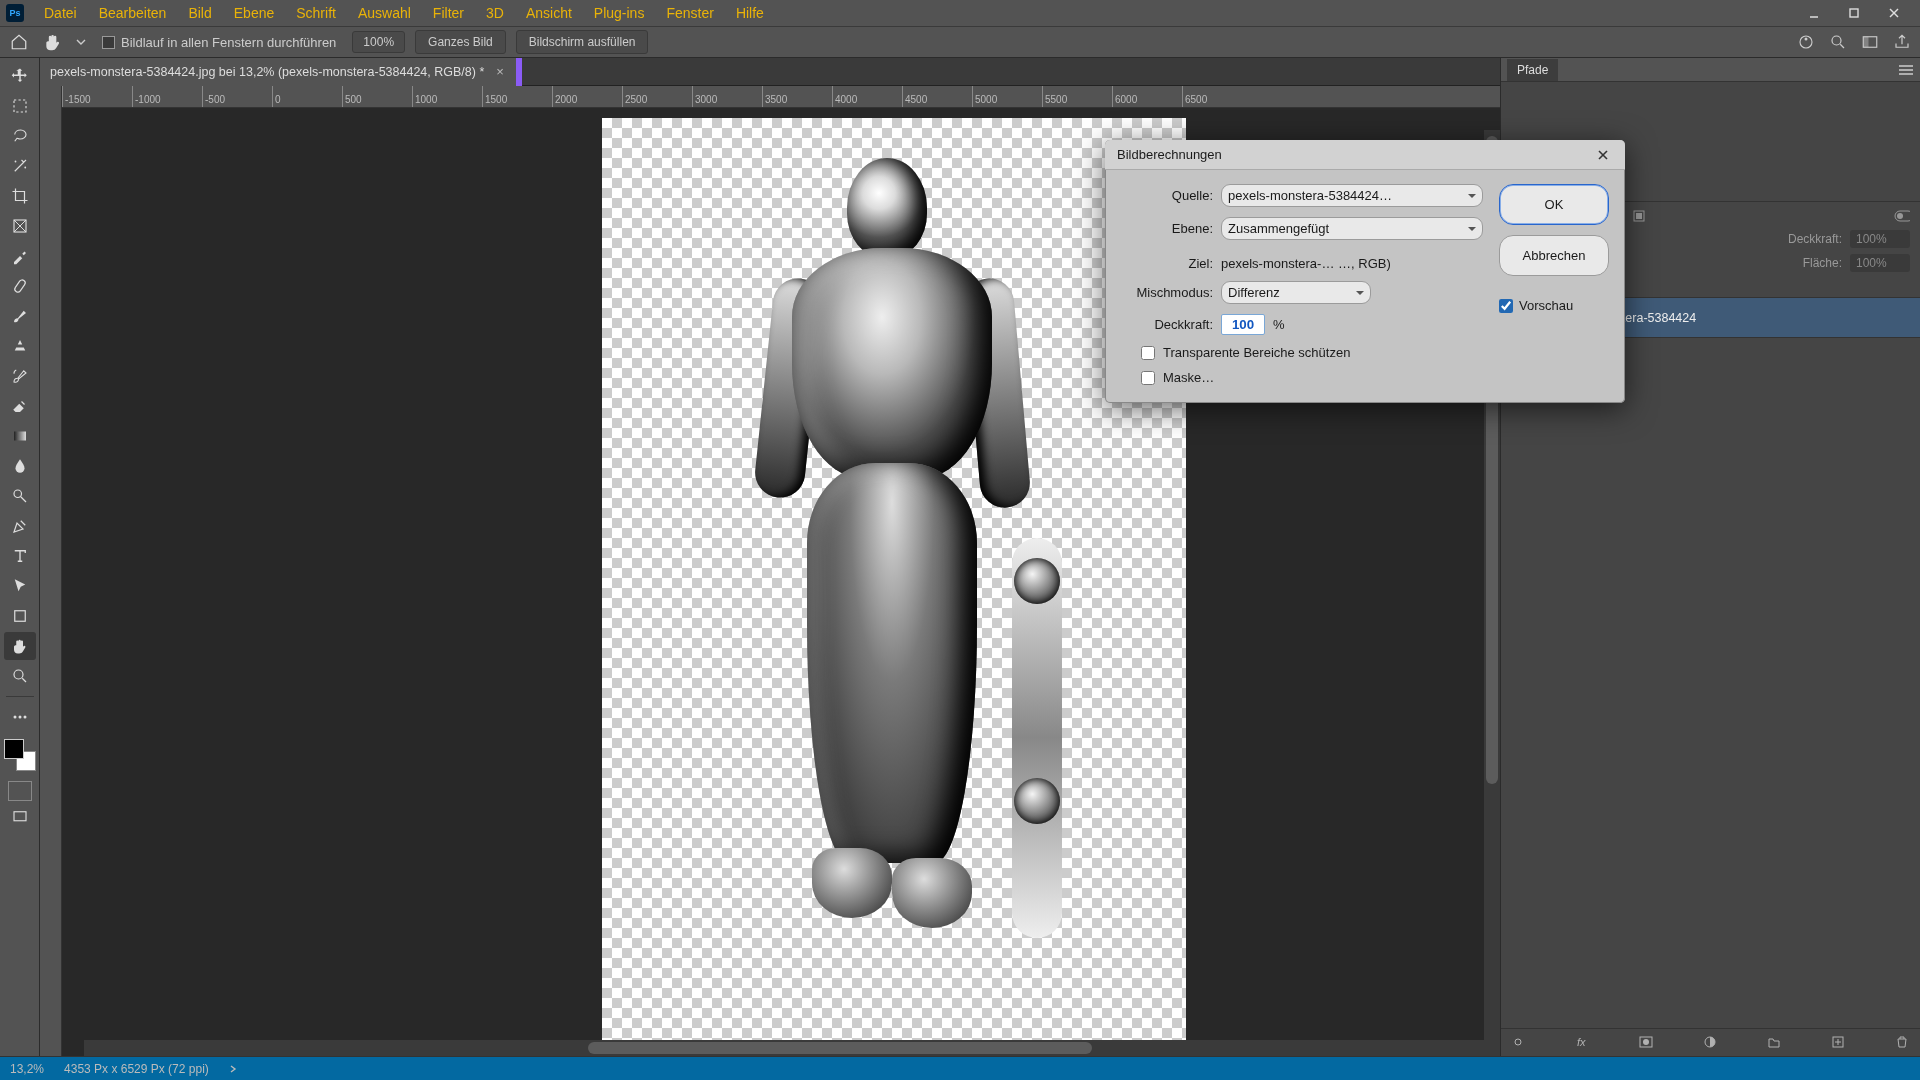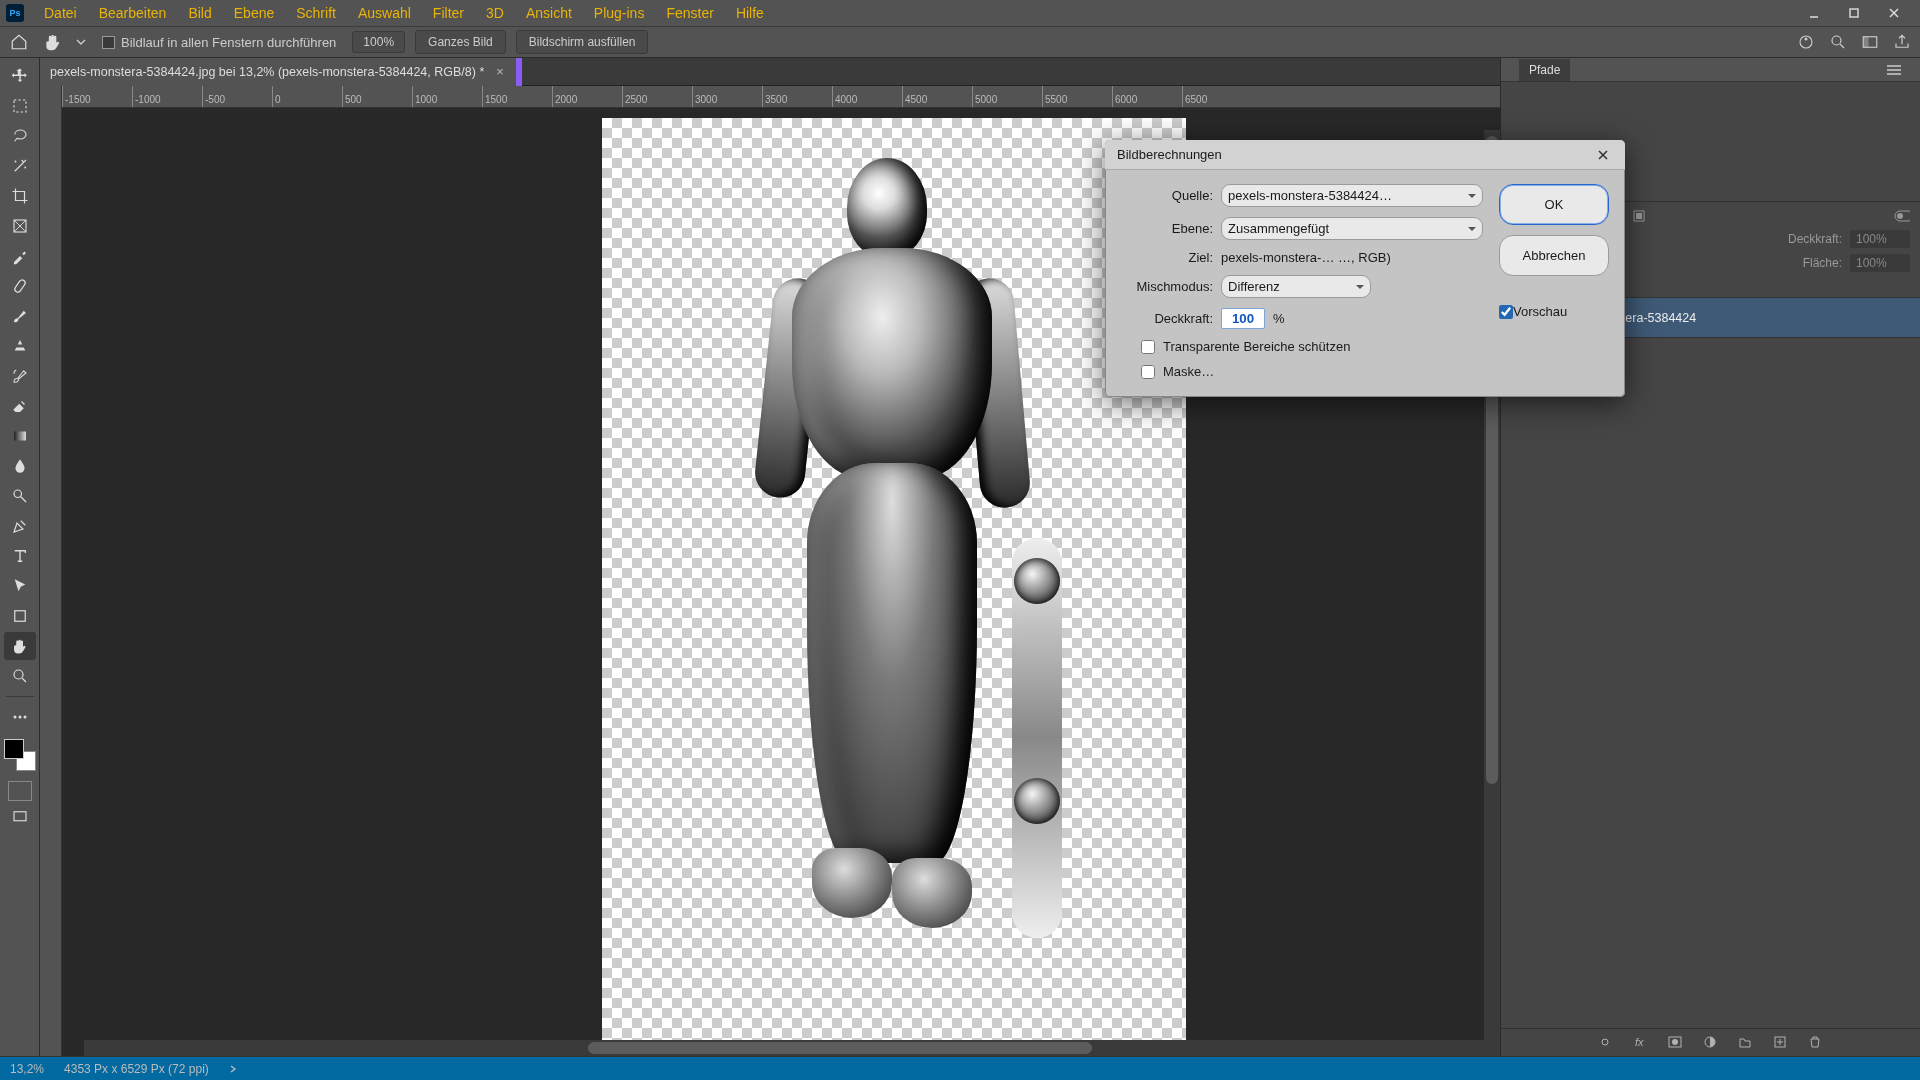--- a/index.html
+++ b/index.html
@@ -75,34 +75,34 @@
 .wheel1 { right: -28px; top: 400px; }
 .wheel2 { right: -28px; top: 620px; }
 
 .vscroll { position: absolute; right: 0; top: 22px; bottom: 0; width: 16px; background: #3a3a3a; }
 .vscroll .thumb { position: absolute; left: 2px; right: 2px; top: 6px; height: 70%; background: #5c5c5c; border-radius: 6px; }
 .hscroll { height: 16px; background: #3a3a3a; position: absolute; left: 22px; right: 16px; bottom: 0; }
 .hscroll .thumb { position: absolute; top: 2px; bottom: 2px; left: 36%; width: 36%; background: #5c5c5c; border-radius: 6px; }
 
 
 .rpanel { width: 420px; background: #535353; border-left: 1px solid #2b2b2b; display: flex; flex-direction: column; }
-.rhead { height: 24px; display: flex; align-items: center; border-bottom: 1px solid #333; padding: 0 18px; }
+.rhead { height: 24px; display: flex; align-items: center; border-bottom: 1px solid #333; padding: 0 6px; }
 .rhead .rtab { font-size: 12px; padding: 4px 10px; background: #3d3d3d; color: #ddd; }
 .rhead .ham { margin-left: auto; }
 .layerpanel { flex: 1; background: #454545; display: flex; flex-direction: column; }
 .lp-toolbar { height: 96px; border-bottom: 1px solid #333; padding: 6px 10px; display: flex; flex-direction: column; gap: 6px; }
 .lp-row { display: flex; align-items: center; gap: 8px; font-size: 12px; color: #999; }
 .lp-row .ipt { background: #3a3a3a; border-radius: 3px; padding: 2px 6px; width: 60px; color: #888; }
 .lp-icons { display: flex; gap: 14px; align-items: center; }
 .lp-icons .lpi { width: 16px; height: 16px; display: flex; align-items: center; justify-content: center; opacity: .7; }
 .layerlist { flex: 1; overflow: auto; }
 .layeritem { height: 40px; background: #3f5a77; display: flex; align-items: center; padding: 0 8px; gap: 10px; border-bottom: 1px solid #333; }
 .layeritem .thumb { width: 32px; height: 30px; background: repeating-conic-gradient(#ccc 0 25%, #fff 0 50%) 0 0/10px 10px; border: 1px solid #222; }
 .layeritem .nm { font-size: 12.5px; color: #eee; }
-.lp-footer { height: 28px; border-top: 1px solid #333; display: flex; align-items: center; justify-content: center; gap: 20px; padding: 0 10px; }
+.lp-footer { height: 28px; border-top: 1px solid #333; display: flex; align-items: center; justify-content: space-between; gap: 20px; padding: 0 10px; }
 .lp-footer .fi { width: 15px; height: 15px; opacity: .8; }
 
 
 .statusbar { height: 24px; background: #0369a1; border-top: 1px solid #333; display: flex; align-items: center; padding: 0 10px; gap: 20px; font-size: 12px; color: #bbb; }
 
 
 .dialog {
   position: absolute; left: 1105px; top: 140px; width: 520px;
   background: #c4c4c4; color: #1a1a1a; border-radius: 5px; box-shadow: 0 6px 30px rgba(0,0,0,.6), 0 0 0 1px #888 inset;
   font-size: 13px;
@@ -114,21 +114,21 @@
 .dlg-right { width: 110px; display: flex; flex-direction: column; gap: 10px; align-items: stretch; }
 .drow { display: flex; align-items: center; gap: 8px; }
 .drow .lbl { width: 92px; text-align: right; }
 .drow .sel { flex: 1; background: #e9e9e9; border: 1px solid #9b9b9b; border-radius: 9px; padding: 3px 20px 3px 6px; position: relative; }
 .drow .sel::after { content: ""; position: absolute; right: 6px; top: 50%; transform: translateY(-2px); border: 4px solid transparent; border-top-color: #555; }
 .drow .cb { display: flex; align-items: center; gap: 5px; }
 .drow .cb input { width: 14px; height: 14px; accent-color: #2268b3; }
 .drow .num { width: 44px; background: #fff; border: 1px solid #7aa7d6; color: #1257c0; font-weight: 600; text-align: center; padding: 2px 0; border-radius: 2px; }
 .dlg-right .dbtn { background: #e9e9e9; border: 1px solid #9b9b9b; border-radius: 14px; padding: 12px 0; text-align: center; }
 .dlg-right .dbtn.ok { border-color: #2966cc; box-shadow: 0 0 0 1px #88aee8 inset; }
-.dlg-right .cb2 { display: flex; align-items: center; margin-top: 18px; }
+.dlg-right .cb2 { display: flex; align-items: center; gap: 6px; margin-top: 12px; }
 .dlg-right .cb2 input { width: 14px; height: 14px; accent-color: #2268b3; }
 
 svg { display: block; }
 </style>
 </head>
 <body>
 
 <div class="menubar">
   <div class="ps-logo">
       <span>Ps</span>
@@ -600,21 +600,21 @@
   <div class="dlg-body">
     <div class="dlg-left">
       <div class="drow">
         <span class="lbl">Quelle:</span>
         <div class="sel"><span>pexels-monstera-5384424…</span></div>
       </div>
       <div class="drow">
         <span class="lbl">Ebene:</span>
         <div class="sel"><span>Zusammengefügt</span></div>
       </div>
-      <div class="drow" style="margin-top:0">
+      <div class="drow" style="margin-top:6px">
         <span class="lbl">Ziel:</span>
         <span>pexels-monstera-… …, RGB)</span>
       </div>
       <div class="drow">
         <span class="lbl">Mischmodus:</span>
         <div class="sel" style="flex:0 0 150px"><span>Differenz</span></div>
       </div>
       <div class="drow">
         <span class="lbl">Deckkraft:</span>
         <input class="num" value="100" style="">

